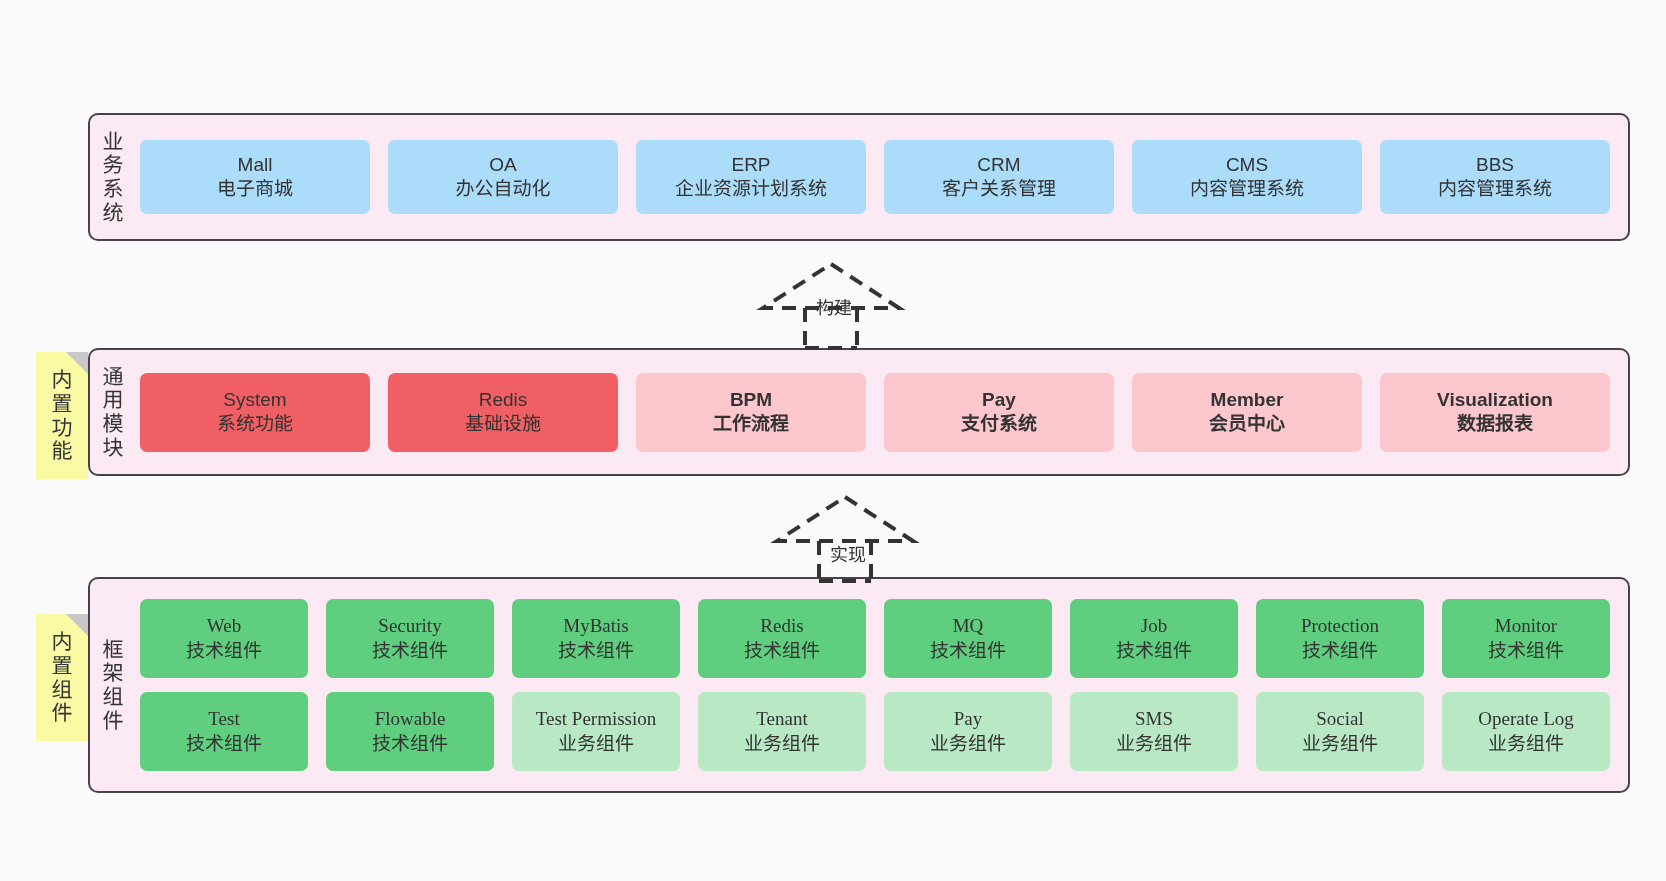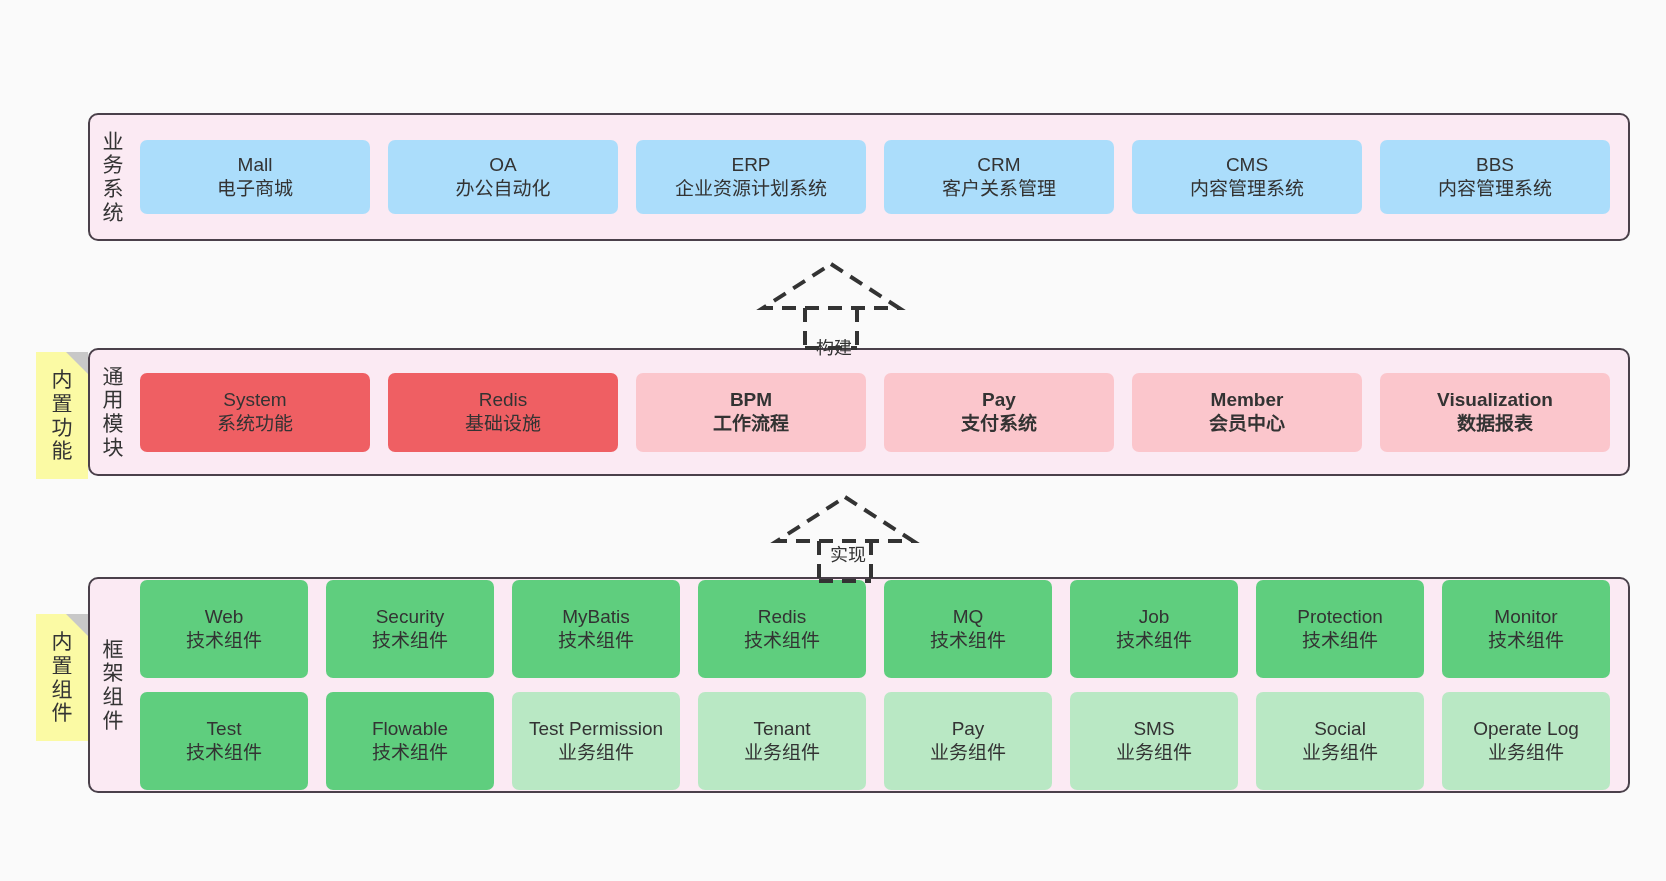--- a/index.html
+++ b/index.html
@@ -83,21 +83,21 @@
     color: #333333;
     padding: 6px 4px;
     box-sizing: border-box;
     user-select: none;
   }
   .node .t1 { display: block; }
   .node .t2 { display: block; }
 
   .sys-layer .node { height: 74px; }
   .mod-layer .node { height: 79px; }
-  .fw-layer .node { height: 98px; }
+  .fw-layer .node { height: 79px; font-family: Liberation Serif, serif; }
 
   
   .c-blue        { background: #abddfb; }
   .c-red         { background: #ef5f63; }
   .c-pink        { background: #fbc6cc; font-weight: bold; }
   .c-green       { background: #5fce7e; }
   .c-lightgreen  { background: #b9e8c4; }
 
   
   .note {
@@ -181,21 +181,21 @@
     </div>
   </div>
 
   <div class="uml-arrow" style="left:758px; top:262px; width:146px; height:86px;">
     <svg width="146" height="86" viewBox="0 0 146 86">
 
       <path d="M73 2 L141 46 L5 46 Z" fill="none" stroke="#333333" stroke-width="4" stroke-dasharray="14,9" stroke-linejoin="miter"></path>
 
       <path d="M47 46 L47 86 M99 46 L99 86 M47 86 L99 86" fill="none" stroke="#333333" stroke-width="4" stroke-dasharray="14,9"></path>
     </svg>
-    <span class="arrow-label" style="left:58px; top:31px;margin-top:40px;">构建</span>
+    <span class="arrow-label" style="left:58px; top:31px;">构建</span>
   </div>
 
   <div class="layer mod-layer" id="layer-common-module" style="left:88px; top:348px; width:1542px; height:128px;">
     <div class="layer-label">
       <span>通</span>
       <span>用</span>
       <span>模</span>
       <span>块</span>
     </div>
     <div class="layer-body">

